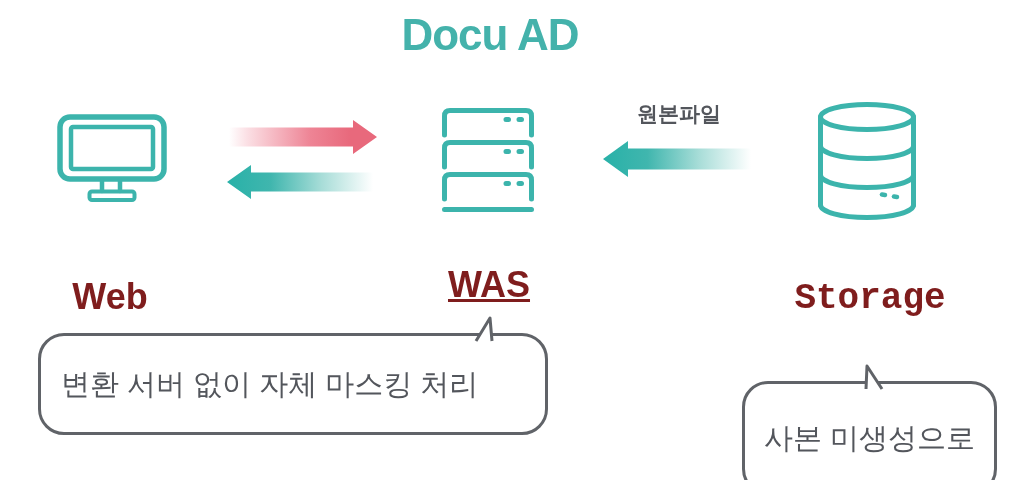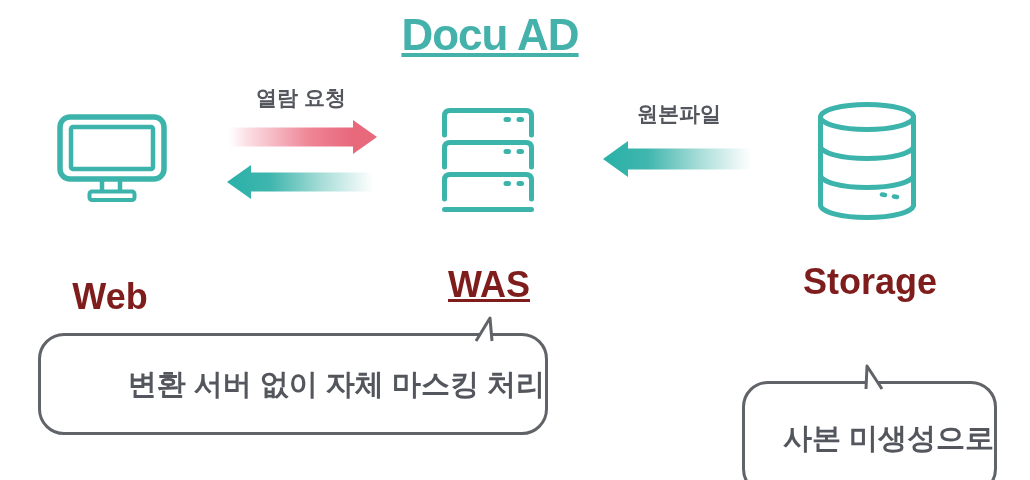--- a/index.html
+++ b/index.html
@@ -2,38 +2,38 @@
 <html><head>
 <meta charset="utf-8">
 <style>
   html,body{margin:0;padding:0;background:#fff;}
   .stage{
     position:relative;width:1030px;height:480px;background:#ffffff;overflow:hidden;
     font-family:"Liberation Sans", sans-serif;
   }
   .title{
     position:absolute;left:490px;top:10px;transform:translateX(-50%);
-    font-size:44px;font-weight:700;color:#44b2ab;letter-spacing:-1px;white-space:nowrap;text-decoration:underline;
+    font-size:44px;font-weight:700;color:#44b2ab;letter-spacing:-1px;white-space:nowrap;
   }
   .node-label{
     position:absolute;transform:translateX(-50%);
     font-size:36px;font-weight:700;color:#7f1d1d;white-space:nowrap;margin-top:15px;
   }
   .arrow-label{
     position:absolute;transform:translateX(-50%);
     font-size:21px;font-weight:700;color:#53565c;white-space:nowrap;
   }
   .icon{position:absolute;}
   .callout{
     position:absolute;box-sizing:border-box;
     border:3px solid #606368;border-radius:26px;background:#fff;
     display:flex;flex-direction:column;justify-content:center;
   }
   .callout .line{
-    font-size:29px;font-weight:700;color:#53565c;line-height:41px;white-space:nowrap;text-align:right;
+    font-size:29px;font-weight:400;color:#53565c;line-height:41px;white-space:nowrap;
   }
   .callout-was{left:38px;top:333px;width:510px;height:102px;padding-left:20px;}
   .callout-storage{left:742px;top:333px;width:255px;height:114px;text-align:center;margin-top:48px;}
   .tail{position:absolute;top:-24px;width:22px;height:30px;overflow:visible;}
   .tail-was{left:433px;}
   .tail-storage{left:118px;}
 </style>
 </head>
 <body>
 
@@ -44,21 +44,20 @@
   <svg class="icon" style="left:57px;top:114px;" width="110" height="90" viewBox="0 0 110 90">
     <g fill="none" stroke="#3cb4ac">
       <rect x="3" y="3" width="104" height="62" rx="10" stroke-width="5.5"></rect>
       <rect x="14" y="13" width="82" height="42" rx="2" stroke-width="4.5"></rect>
       <path d="M45,66 V77 M63,66 V77" stroke-width="4.5" stroke-linecap="round"></path>
       <rect x="32.5" y="77.5" width="45" height="8.5" rx="2.5" stroke-width="4"></rect>
     </g>
   </svg>
   <div class="node-label" style="left:110px;top:261px;">Web</div>
 
-  <div class="arrow-label" style="left:301px;top:84px;">열람 요청</div>
   <svg class="icon" style="left:229px;top:119px;" width="148" height="36" viewBox="0 0 148 36">
     <defs>
       <linearGradient id="gradRed" x1="0" y1="0" x2="1" y2="0">
         <stop offset="0" stop-color="#ffffff"></stop>
         <stop offset="0.12" stop-color="#fbe0e5"></stop>
         <stop offset="0.55" stop-color="#ee8495"></stop>
         <stop offset="0.82" stop-color="#e8697c"></stop>
         <stop offset="1" stop-color="#e8697c"></stop>
       </linearGradient>
     </defs>
@@ -108,21 +107,21 @@
       <ellipse cx="50" cy="16" rx="46.5" ry="12.5"></ellipse>
       <path d="M3.5,16 L3.5,104"></path>
       <path d="M96.5,16 L96.5,104"></path>
       <path d="M3.5,104 A46.5,12.5 0 0 0 96.5,104"></path>
       <path d="M3.5,45 A46.5,12.5 0 0 0 96.5,45"></path>
       <path d="M3.5,74 A46.5,12.5 0 0 0 96.5,74"></path>
       <path d="M65,93.5 L68,94" stroke-width="4.5"></path>
       <path d="M77,95.5 L80,96" stroke-width="4.5"></path>
     </g>
   </svg>
-  <div class="node-label" style="left:870px;top:246px;">Storage</div>
+  <div class="node-label" style="left:870px;top:263px;font-family:Liberation Mono, monospace;">Storage</div>
 
   <div class="callout callout-was">
     <svg class="tail tail-was" viewBox="0 0 22 30">
       <polygon points="2,29 16,6 18,29" fill="#ffffff"></polygon>
       <path d="M2,29 L16,6 L18,29" fill="none" stroke="#606368" stroke-width="3" stroke-linejoin="round"></path>
     </svg>
     <div class="line">변환 서버 없이 자체 마스킹 처리</div>
   </div>
 
   <div class="callout callout-storage">

